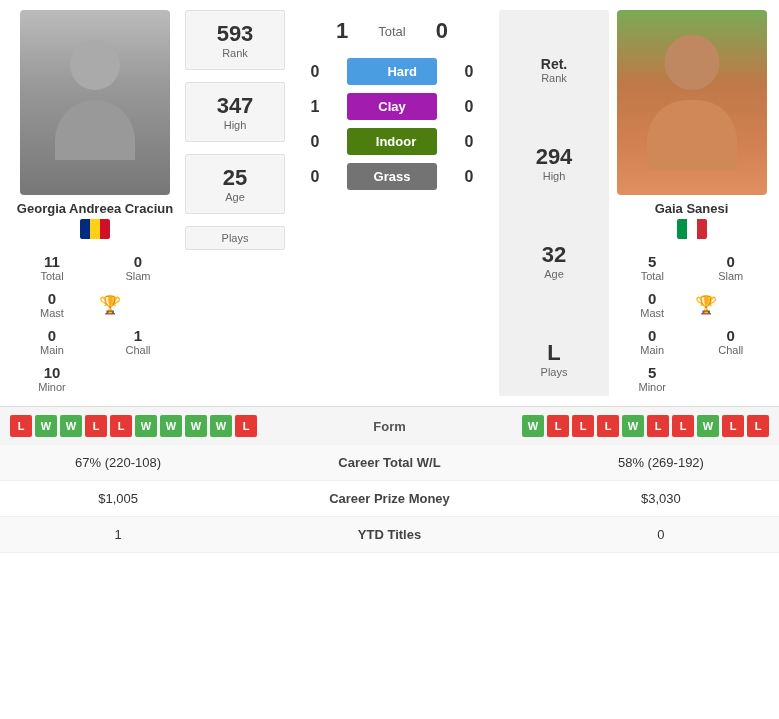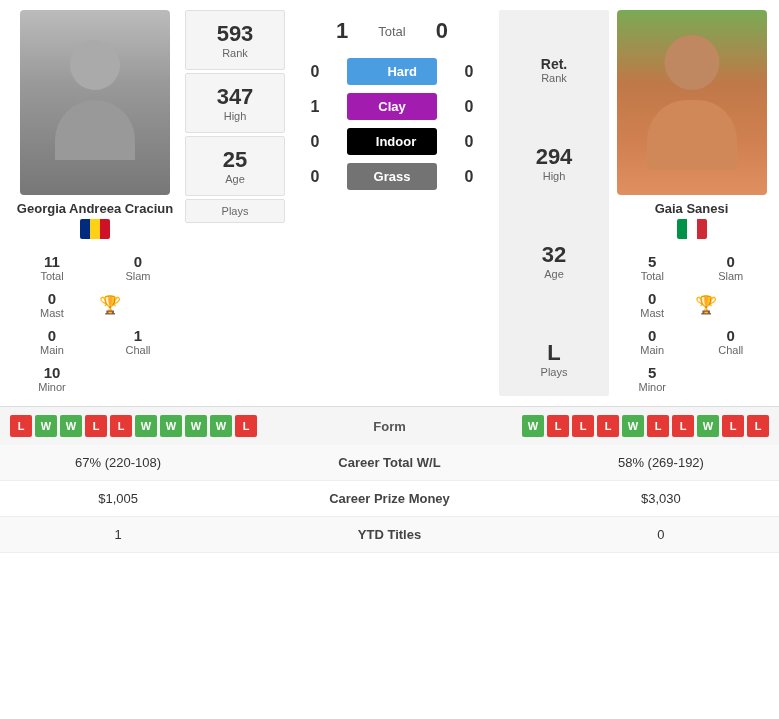--- a/index.html
+++ b/index.html
@@ -104,21 +104,21 @@
       font-size: 18px;
       display: inline-block;
     }
 
     
     .middle-panel {
       display: flex;
       flex-direction: column;
       width: 100px;
       flex-shrink: 0;
-      gap: 3px;
+      gap: 12px;
     }
 
     .mid-stat-box {
       background: #f5f5f5;
       border: 1px solid #e0e0e0;
       display: flex;
       flex-direction: column;
       align-items: center;
       justify-content: center;
       padding: 10px 5px;
@@ -184,21 +184,21 @@
       border-radius: 3px;
       color: #fff;
       font-weight: bold;
       font-size: 13px;
       min-width: 90px;
       text-align: center;
     }
 
     .surface-hard { background: #4a9de0; text-align: right; }
     .surface-clay { background: #a21caf; }
-    .surface-indoor { background: #000000; padding-left: 28px; }
+    .surface-indoor { background: #4d7c0f; padding-left: 28px; }
     .surface-grass { background: #737373; }
 
     
     .right-info-panel {
       width: 110px;
       flex-shrink: 0;
       background: #f0f0f0;
       display: flex;
       flex-direction: column;
       align-items: center;

